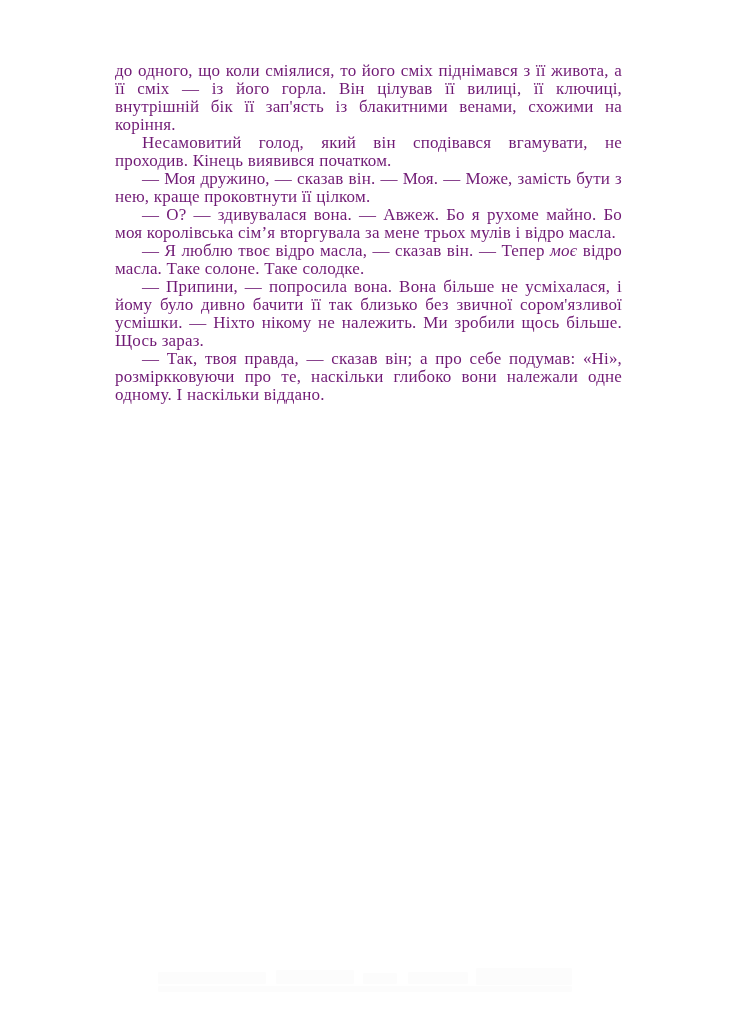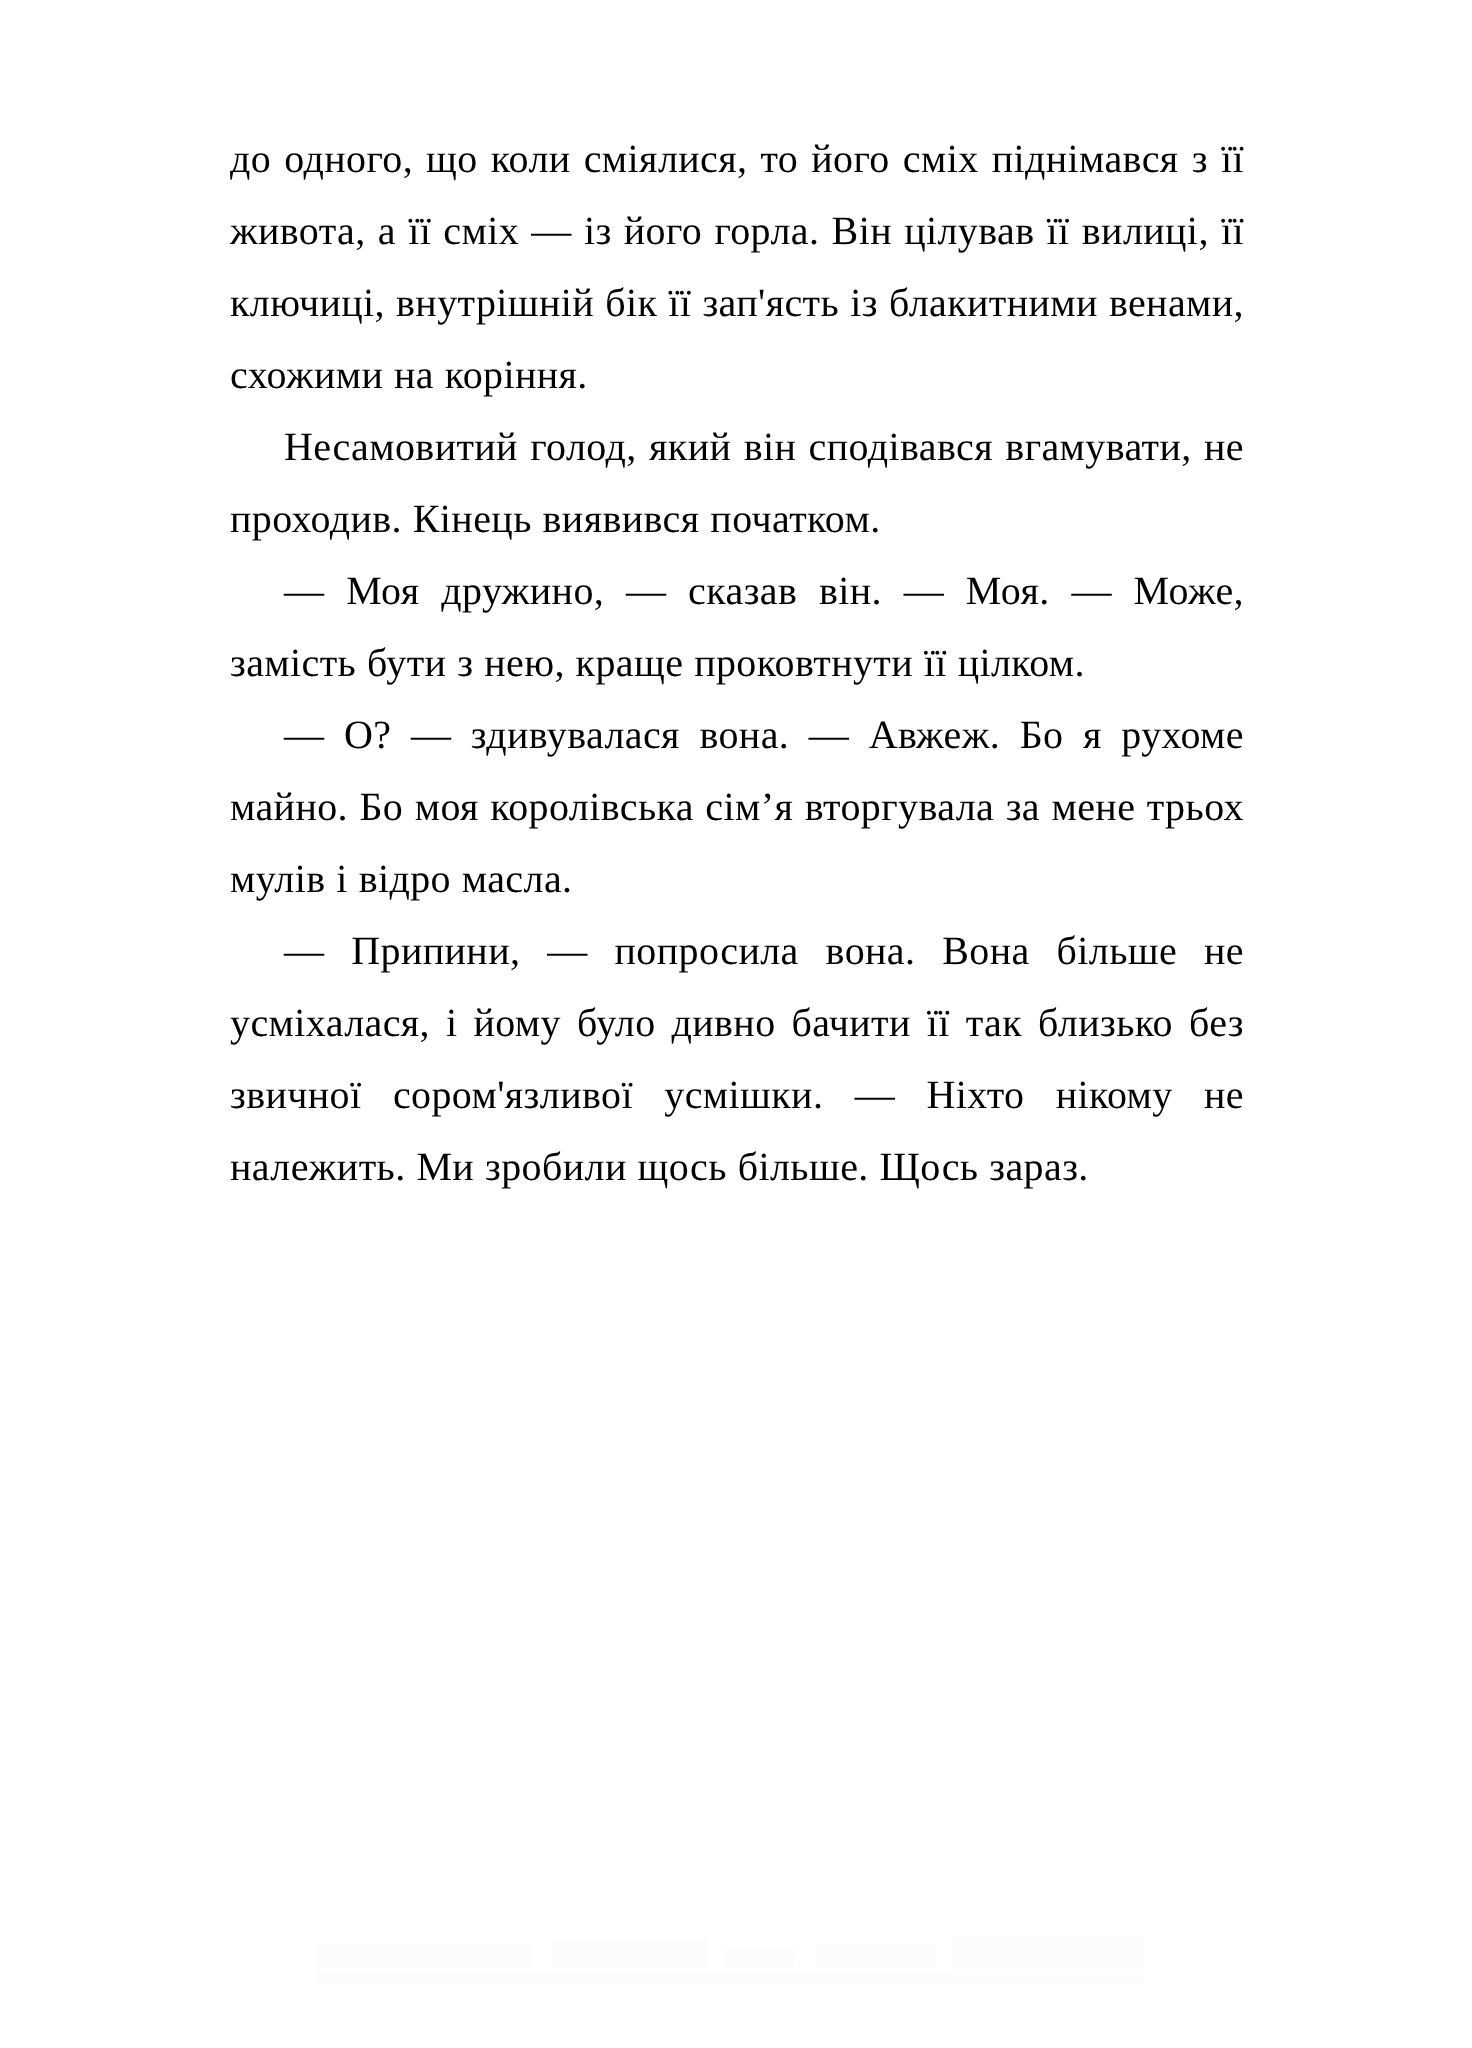--- a/index.html
+++ b/index.html
@@ -30,25 +30,25 @@
     top: 62px;
     width: 507px;
   }
 
   p.para {
     margin: 0;
     padding: 0;
     text-align: justify;
     text-justify: inter-word;
     text-indent: 27px;
-    font-size: 20px;
-    line-height: 36px;
+    font-size: 17px;
+    line-height: 18px;
     letter-spacing: 0.01em;
     word-spacing: 0.01em;
-    color: #000000;
+    color: #701a75;
     hyphens: manual;
   }
 
   p.para.first {
     text-indent: 0;
   }
 
   p.para em {
     font-style: italic;
   }
@@ -80,22 +80,26 @@
 
 <div class="page">
 
   <div class="text-block">
 
     <p class="para first">до одного, що коли сміялися, то його сміх піднімався з її живота, а її сміх — із його горла. Він цілував її вилиці, її ключиці, внутрішній бік її зап'ясть із блакитними венами, схожими на коріння.</p>
     <p class="para">Несамовитий голод, який він сподівався вгамувати, не проходив. Кінець виявився початком.</p>
     <p class="para">— Моя дружино, — сказав він. — Моя. — Може, замість бути з нею, краще проковтнути її цілком.</p>
     <p class="para">— О? — здивувалася вона. — Авжеж. Бо я рухоме майно. Бо моя королівська сім’я вторгувала за мене трьох мулів і відро масла.</p>
 
+    <p class="para">
+      <span>— Я люблю твоє відро масла, — сказав він. — Тепер </span><em>моє</em><span> відро масла. Таке солоне. Таке солодке.</span>
+    </p>
 
     <p class="para">— Припини, — попросила вона. Вона більше не усміхалася, і йому було дивно бачити її так близько без звичної сором'язливої усмішки. — Ніхто нікому не належить. Ми зробили щось більше. Щось зараз.</p>
+    <p class="para">— Так, твоя правда, — сказав він; а про себе подумав: «Ні», розміркковуючи про те, наскільки глибоко вони належали одне одному. І наскільки віддано.</p>
 
   </div>
 
   <div class="watermark">
     <span class="wm-bar wm-a"></span>
     <span class="wm-bar wm-b"></span>
     <span class="wm-bar wm-c"></span>
     <span class="wm-bar wm-d"></span>
     <span class="wm-bar wm-e"></span>
     <span class="wm-bar wm-f"></span>

